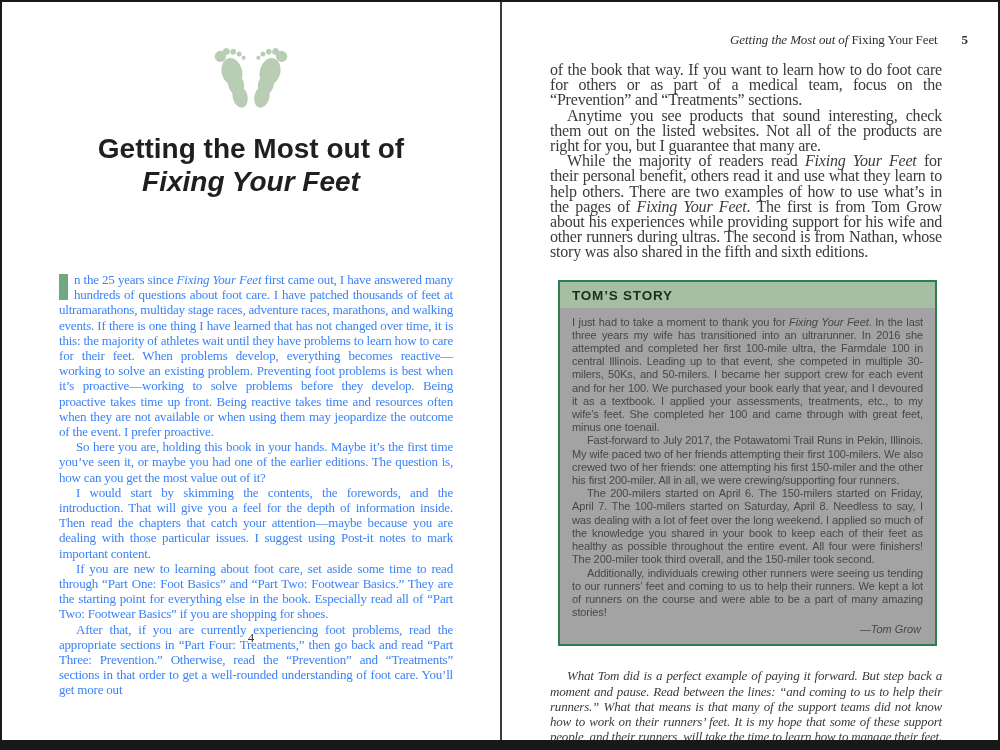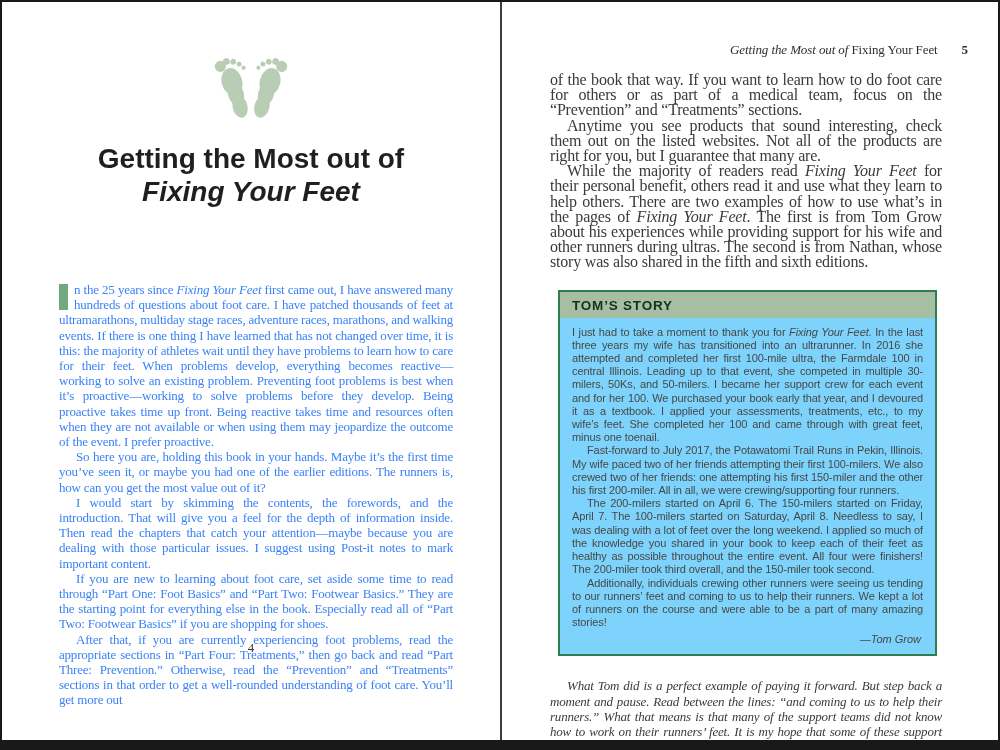--- a/index.html
+++ b/index.html
@@ -8,21 +8,21 @@
     background:#ffffff;
     border-top:2px solid #191919; border-left:2px solid #191919;
     border-right:2px solid #191919; border-bottom:10px solid #191919;
     overflow:hidden;
     font-family:"Liberation Serif", serif;
   }
   .spine {
     position:absolute; left:498px; top:0; bottom:0; width:2px;
     background:#3c3c3c;
   }
-  .page { position:absolute; top:10px; height:668px; width:498px; box-sizing:border-box; }
+  .page { position:absolute; top:0; height:668px; width:498px; box-sizing:border-box; }
   .page-left  { left:0; }
   .page-right { left:500px; }
 
   
   .feet-wrap { margin-top:34px; text-align:center; }
   .chapter-title {
     margin:8px 0 0 0; text-align:center;
     font-family:"Liberation Sans", sans-serif; font-weight:bold;
     font-size:28px; line-height:33px; color:#1f1f1f;
   }
@@ -56,21 +56,21 @@
   .rp-body { margin:60px 58px 0 48px; } 
   .rp-body p {
     margin:0; text-align:justify;
     font-size:16px; line-height:15.2px; letter-spacing:-0.2px;
     color:#3a3a3a;
   }
   .rp-body p.indent { text-indent:17px; }
 
   .story-box {
     margin:20px 63px 0 56px;
-    border:2px solid #2e7d53; background:#7dd3fc;
+    border:2px solid #2e7d53; background:#a3a3a3;
     box-sizing:border-box;
   }
   .story-head {
     background:#a6bfa2; padding:6px 12px 5px;
     font-family:"Liberation Sans", sans-serif; font-weight:bold;
     font-size:13.5px; letter-spacing:0.8px; color:#17301f;
   }
   .story-body { padding:8px 12px 2px; }
   .story-body p {
     margin:0; text-align:justify;
@@ -123,21 +123,21 @@
           </g>
         </g>
       </svg>
     </div>
     <h1 class="chapter-title">
       <span class="t1">Getting the Most out of</span><br>
       <span class="t2">Fixing Your Feet</span>
     </h1>
     <div class="body-col">
         <p><span class="dropbar"></span><span>n the 25 years since </span><span class="it">Fixing Your Feet</span><span> first came out, I have answered many hundreds of questions about foot care. I have patched thousands of feet at ultramarathons, multiday stage races, adventure races, marathons, and walking events. If there is one thing I have learned that has not changed over time, it is this: the majority of athletes wait until they have problems to learn how to care for their feet. When problems develop, everything becomes reactive—working to solve an existing problem. Preventing foot problems is best when it’s proactive—working to solve problems before they develop. Being proactive takes time up front. Being reactive takes time and resources often when they are not available or when using them may jeopardize the outcome of the event. I prefer proactive.</span></p>
-        <p class="indent"><span>So here you are, holding this book in your hands. Maybe it’s the first time you’ve seen it, or maybe you had one of the earlier editions. The runners is, how can you get the most value out of it?</span></p>
+        <p class="indent"><span>So here you are, holding this book in your hands. Maybe it’s the first time you’ve seen it, or maybe you had one of the earlier editions. The question is, how can you get the most value out of it?</span></p>
         <p class="indent"><span>I would start by skimming the contents, the forewords, and the introduction. That will give you a feel for the depth of information inside. Then read the chapters that catch your attention—maybe because you are dealing with those particular issues. I suggest using Post-it notes to mark important content.</span></p>
         <p class="indent"><span>If you are new to learning about foot care, set aside some time to read through “Part One: Foot Basics” and “Part Two: Footwear Basics.” They are the starting point for everything else in the book. Especially read all of “Part Two: Footwear Basics” if you are shopping for shoes.</span></p>
         <p class="indent"><span>After that, if you are currently experiencing foot problems, read the appropriate sections in “Part Four: Treatments,” then go back and read “Part Three: Prevention.” Otherwise, read the “Prevention” and “Treatments” sections in that order to get a well-rounded understanding of foot care. You’ll get more out</span></p>
       </div>
     <div class="folio-left">4</div>
   </div>
 
   <div class="spine"></div>
 
   <div class="page page-right">

